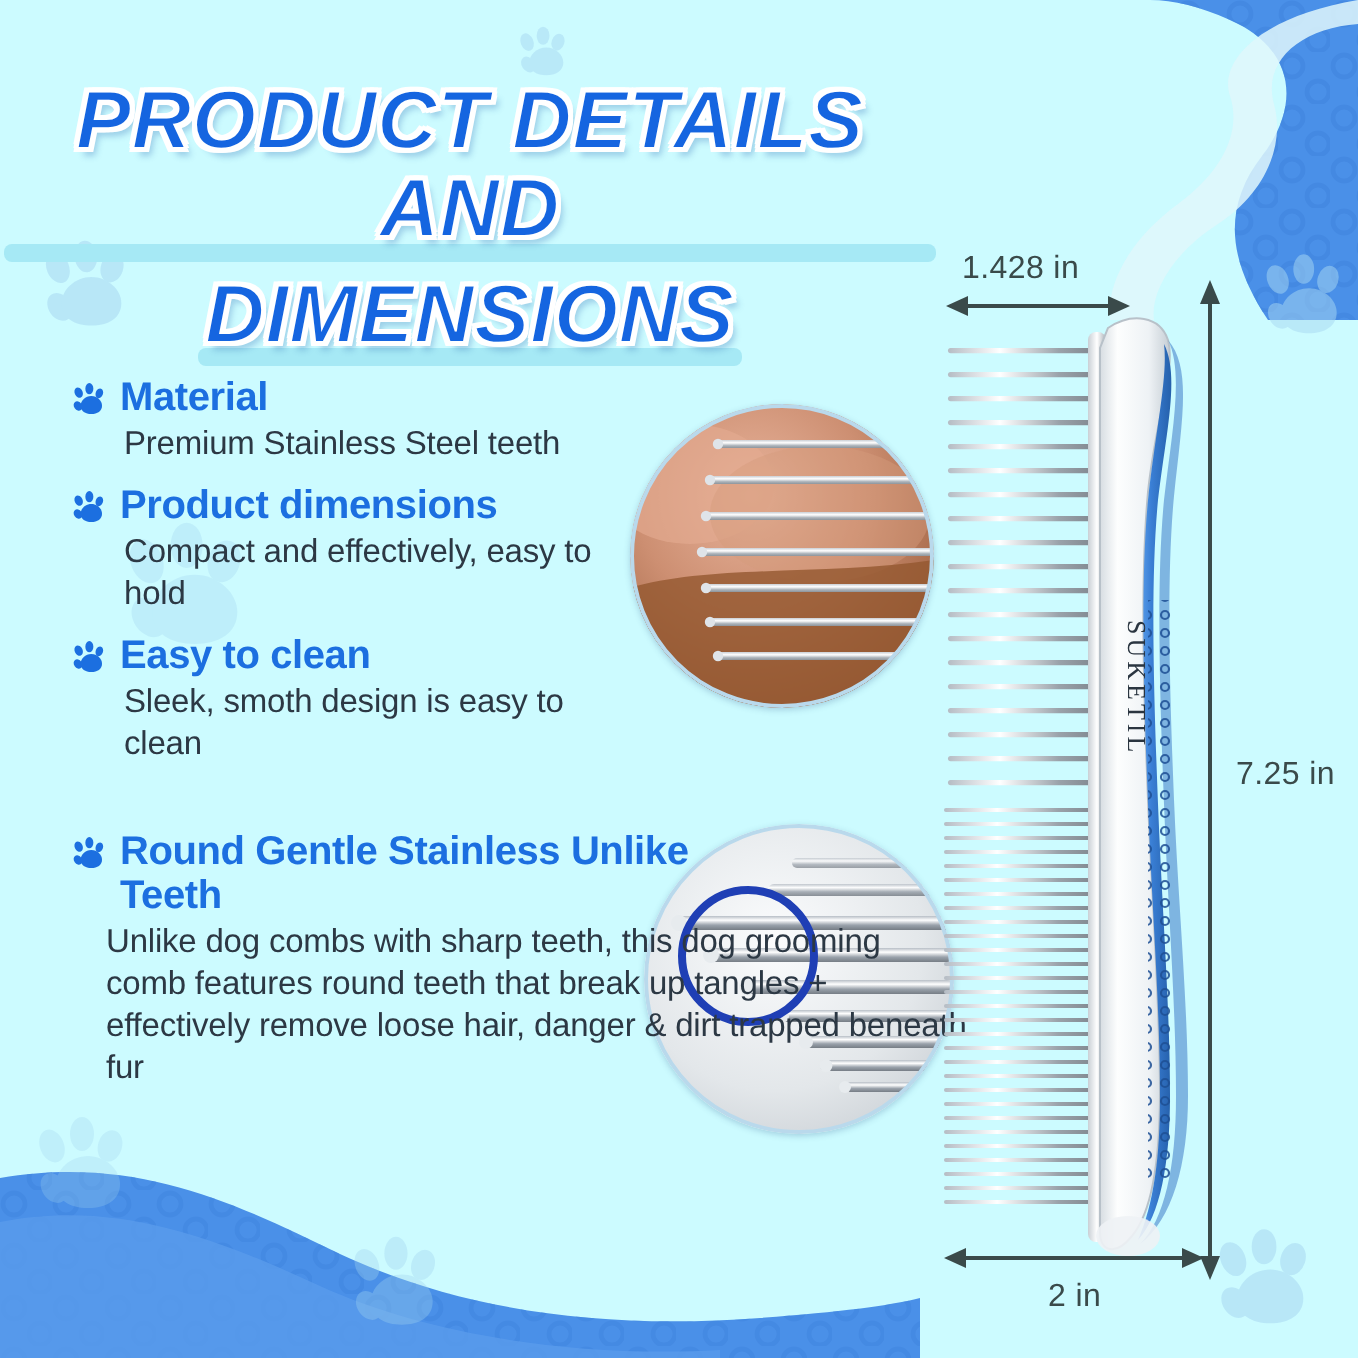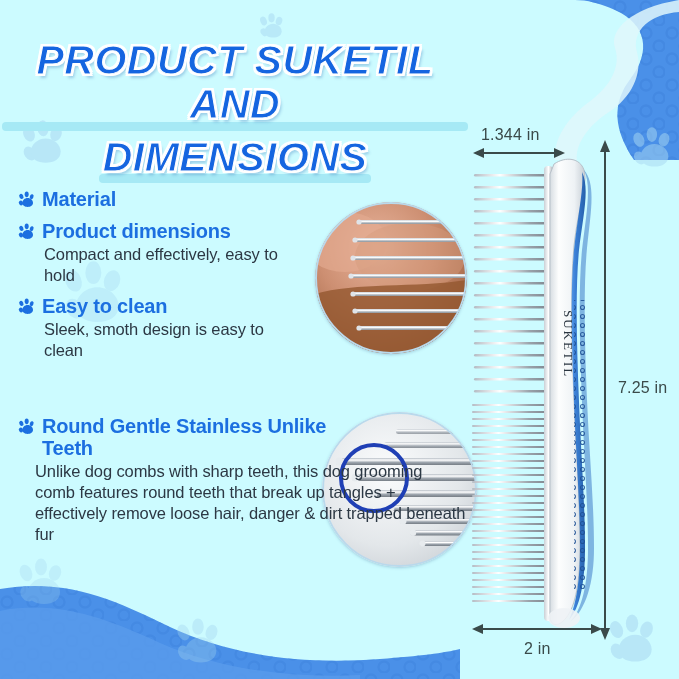--- a/index.html
+++ b/index.html
@@ -65,21 +65,21 @@
     height: 9px;
     background: #a6e9f5;
     border-radius: 4px;
     z-index: -1;
   }
   .title-line-2 { margin-top: 6px; text-align: right; }
 
   
   .features {
     position: absolute;
-    left: 16px;
+    left: 34px;
     top: 188px;
     width: 330px;
     z-index: 5;
   }
   .features.wide { width: 450px; }
   .feature {
     position: relative;
     margin-bottom: 9px;
   }
   .feat-head {
@@ -293,21 +293,21 @@
       <ellipse cx="45" cy="17" rx="6" ry="8" transform="rotate(18 45 17)"></ellipse>
       <ellipse cx="17" cy="38" rx="6" ry="8" transform="rotate(-34 17 38)"></ellipse>
       <path d="M34 22c9 0 16 7 16 14 0 8-7 12-16 12s-16-4-16-12c0-7 7-14 16-14z"></path>
     </g>
       </svg>
   </div>
 
   <div class="title-block">
     <div class="title-line">
       <span class="underbar"></span>
-      <span>PRODUCT SUKETIL AND</span>
+      <span>PRODUCT DETAILS AND</span>
     </div>
     <div class="title-line title-line-2">
       <span class="underbar"></span>
       <span>DIMENSIONS</span>
     </div>
   </div>
 
   <div class="features">
 
     <div class="feature" id="feature-material">
@@ -318,20 +318,21 @@
             <ellipse cx="16" cy="16" rx="6" ry="8" transform="rotate(-24 16 16)"></ellipse>
             <ellipse cx="32" cy="10" rx="6" ry="8.5"></ellipse>
             <ellipse cx="47" cy="17" rx="5.5" ry="7.5" transform="rotate(20 47 17)"></ellipse>
             <ellipse cx="15" cy="36" rx="6" ry="7.5" transform="rotate(-36 15 36)"></ellipse>
             <path d="M35 21c9 0 16 7 16 14.5 0 8-7 12.5-16 12.5s-16-4.5-16-12.5C19 28 26 21 35 21z"></path>
           </g>
             </svg>
         </span>
         <span class="feat-title">Material</span>
       </div>
+      <div class="feat-body">Premium Stainless Steel teeth</div>
     </div>
 
     <div class="feature" id="feature-dimensions">
       <div class="feat-head">
         <span class="paw-bullet">
           <svg width="20" height="20" viewBox="0 0 60 60">
               <g fill="#1c6fe0">
             <ellipse cx="16" cy="16" rx="6" ry="8" transform="rotate(-24 16 16)"></ellipse>
             <ellipse cx="32" cy="10" rx="6" ry="8.5"></ellipse>
             <ellipse cx="47" cy="17" rx="5.5" ry="7.5" transform="rotate(20 47 17)"></ellipse>
@@ -574,21 +575,21 @@
       <g opacity="0.85">
         <rect x="104" y="150" width="14" height="290" fill="url(#gripDots)"></rect>
       </g>
 
       <text x="94" y="160" transform="rotate(90 94 160)" font-family="'Liberation Serif', serif" font-size="13" letter-spacing="2" fill="#2a3540" id="svg-brand-text">SUKETIL</text>
 
       <ellipse cx="94" cy="468" rx="16" ry="10" fill="#eef2f5" opacity="0.9"></ellipse>
     </svg>
   </div>
 
-  <div class="dim-label" id="dim-label-width">1.344 in</div>
+  <div class="dim-label" id="dim-label-width">1.428 in</div>
   <div class="dim-arrow" id="dim-arrow-width">
     <svg width="92" height="14" viewBox="0 0 92 14">
       <line x1="8" y1="7" x2="84" y2="7" stroke="#3a4a4a" stroke-width="2"></line>
       <polygon points="0,7 11,2 11,12" fill="#3a4a4a"></polygon>
       <polygon points="92,7 81,2 81,12" fill="#3a4a4a"></polygon>
     </svg>
   </div>
 
   <div class="dim-label" id="dim-label-height">7.25 in</div>
   <div class="dim-arrow" id="dim-arrow-height">

